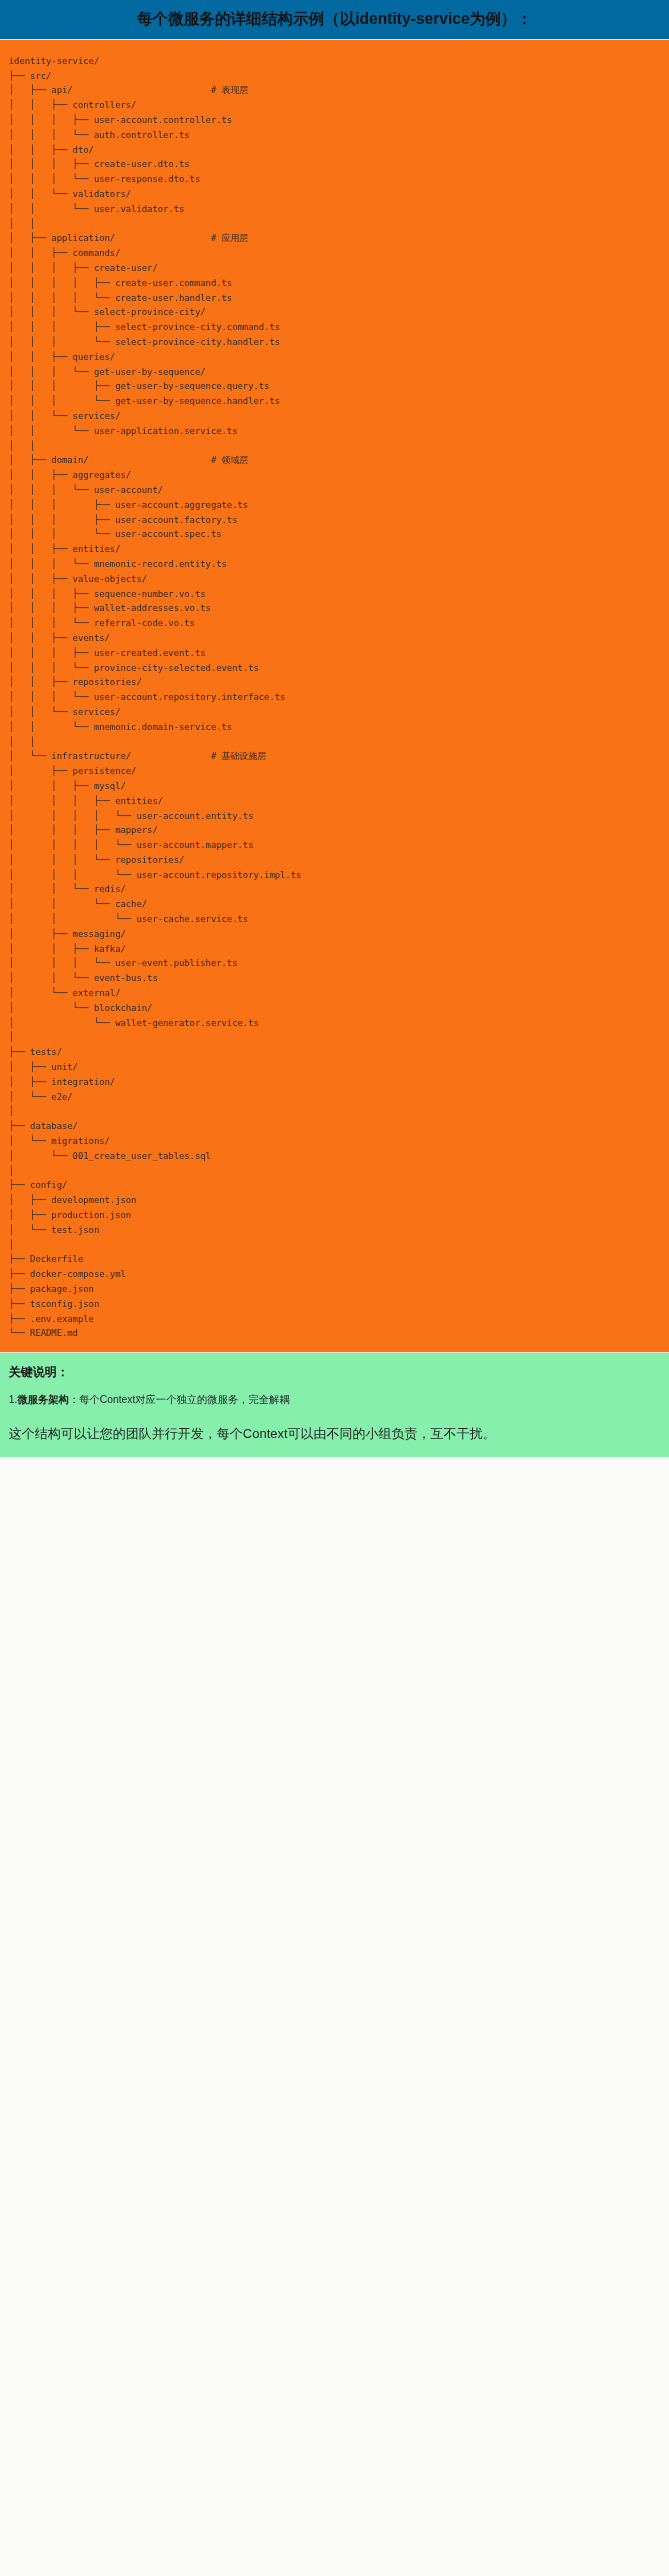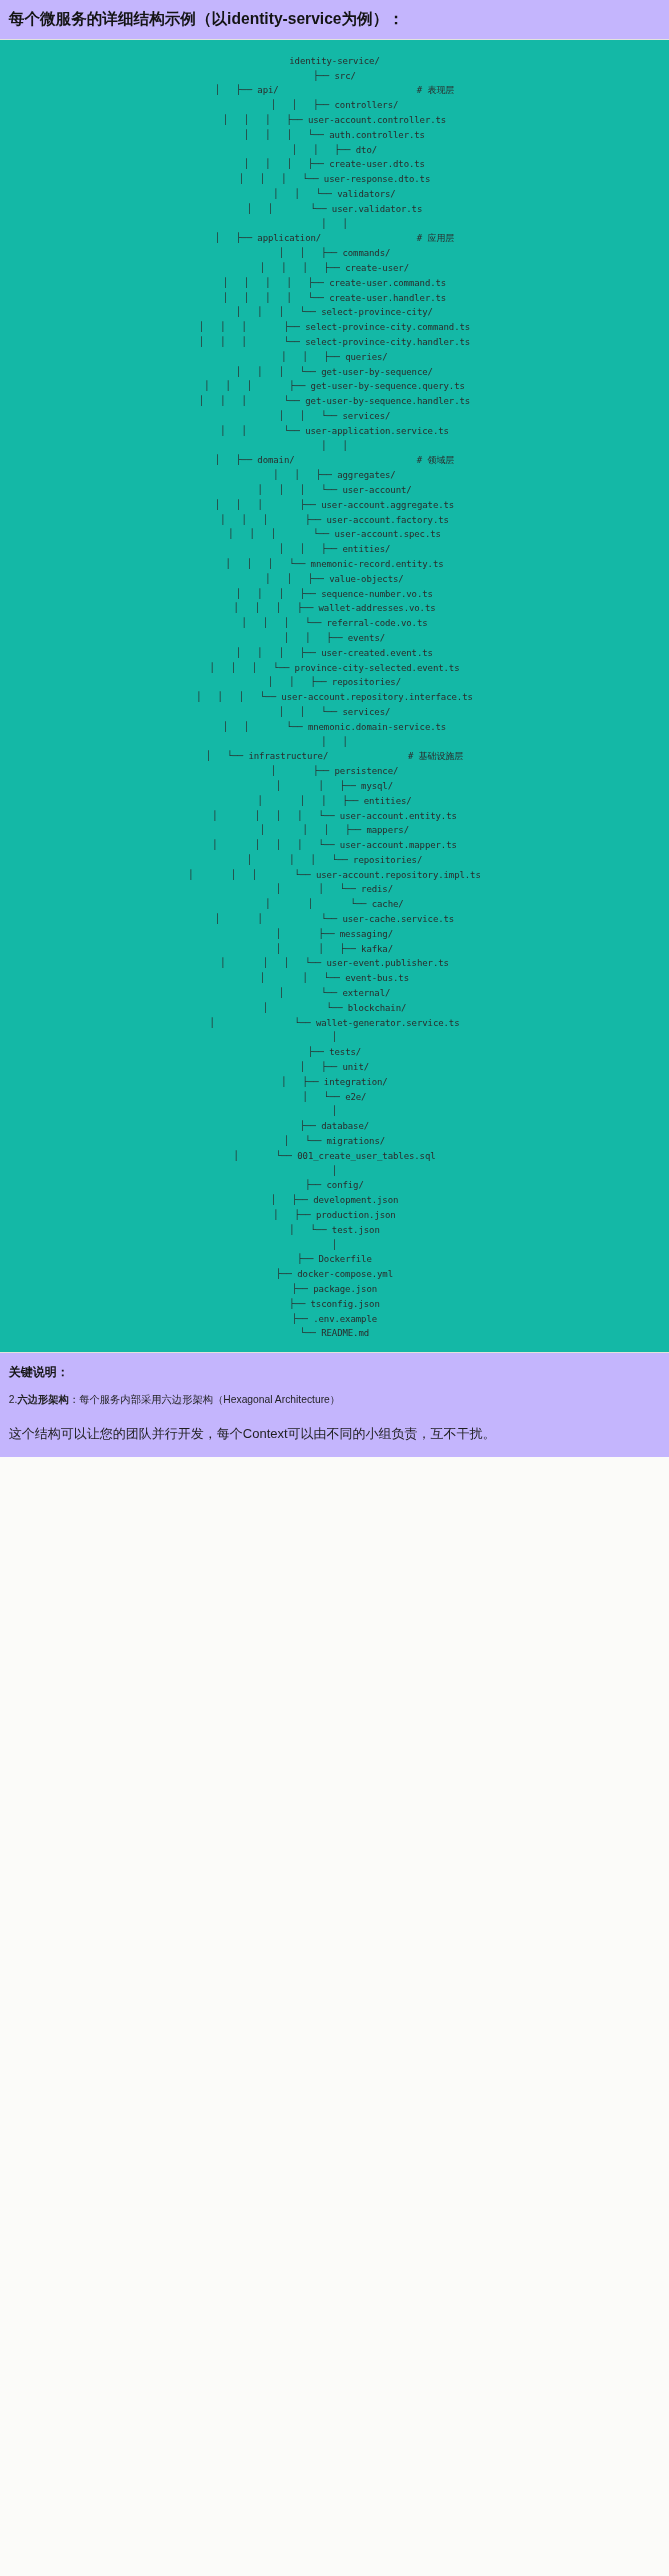--- a/index.html
+++ b/index.html
@@ -14,58 +14,58 @@
     -webkit-font-smoothing: antialiased;
   }
   .page {
     width: 669px;
     box-sizing: border-box;
     background: #fbfbf9;
   }
 
   
   .header-block {
-    background: #c4b5fd;
+    background: #0369a1;
     border-bottom: 0.6px solid #e3e3dd;
     padding: 8.8px 8.8px 10px 8.8px;
     box-sizing: border-box;
+    text-align: center;
   }
   .doc-title {
     font-size: 15.6px;
     font-weight: bold;
     line-height: 1.3;
     letter-spacing: 0px;
     color: #141414;
     margin: 0;
   }
 
   
   .tree-block {
     padding: 13.8px 8.8px 11.3px 8.8px;
     box-sizing: border-box;
-    background: #14b8a6;
-    text-align: center;
+    background: #f97316;
   }
   pre.tree {
     margin: 0;
     font-family: "DejaVu Sans Mono", "Liberation Mono", monospace;
     font-size: 9px;
     line-height: 14.8px;
     color: #2b2b2b;
     white-space: pre;
     letter-spacing: -0.1px;
     tab-size: 4;
   }
 
   
   .notes-block {
     border-top: 0.6px solid #e3e3dd;
     padding: 11.3px 8.8px 12.5px 8.8px;
     box-sizing: border-box;
-    background: #c4b5fd;
+    background: #86efac;
   }
   .notes-heading {
     font-size: 12px;
     font-weight: bold;
     color: #141414;
     margin: 0 0 11.3px 0;
     line-height: 1.3;
   }
   .note-item {
     font-size: 10.3px;
@@ -187,19 +187,19 @@
 ├── docker-compose.yml
 ├── package.json
 ├── tsconfig.json
 ├── .env.example
 └── README.md</pre>
   </div>
 
   <div class="notes-block">
     <h2 class="notes-heading">关键说明：</h2>
     <div id="notes-list">
-        <p class="note-item"><span class="num">2.</span><span class="term">六边形架构</span><span class="sep">：</span><span class="desc">每个服务内部采用六边形架构（Hexagonal Architecture）</span></p>
+        <p class="note-item"><span class="num">1.</span><span class="term">微服务架构</span><span class="sep">：</span><span class="desc">每个Context对应一个独立的微服务，完全解耦</span></p>
       </div>
     <p class="closing">这个结构可以让您的团队并行开发，每个Context可以由不同的小组负责，互不干扰。</p>
   </div>
 
 </div>
 
 
 </body></html>

